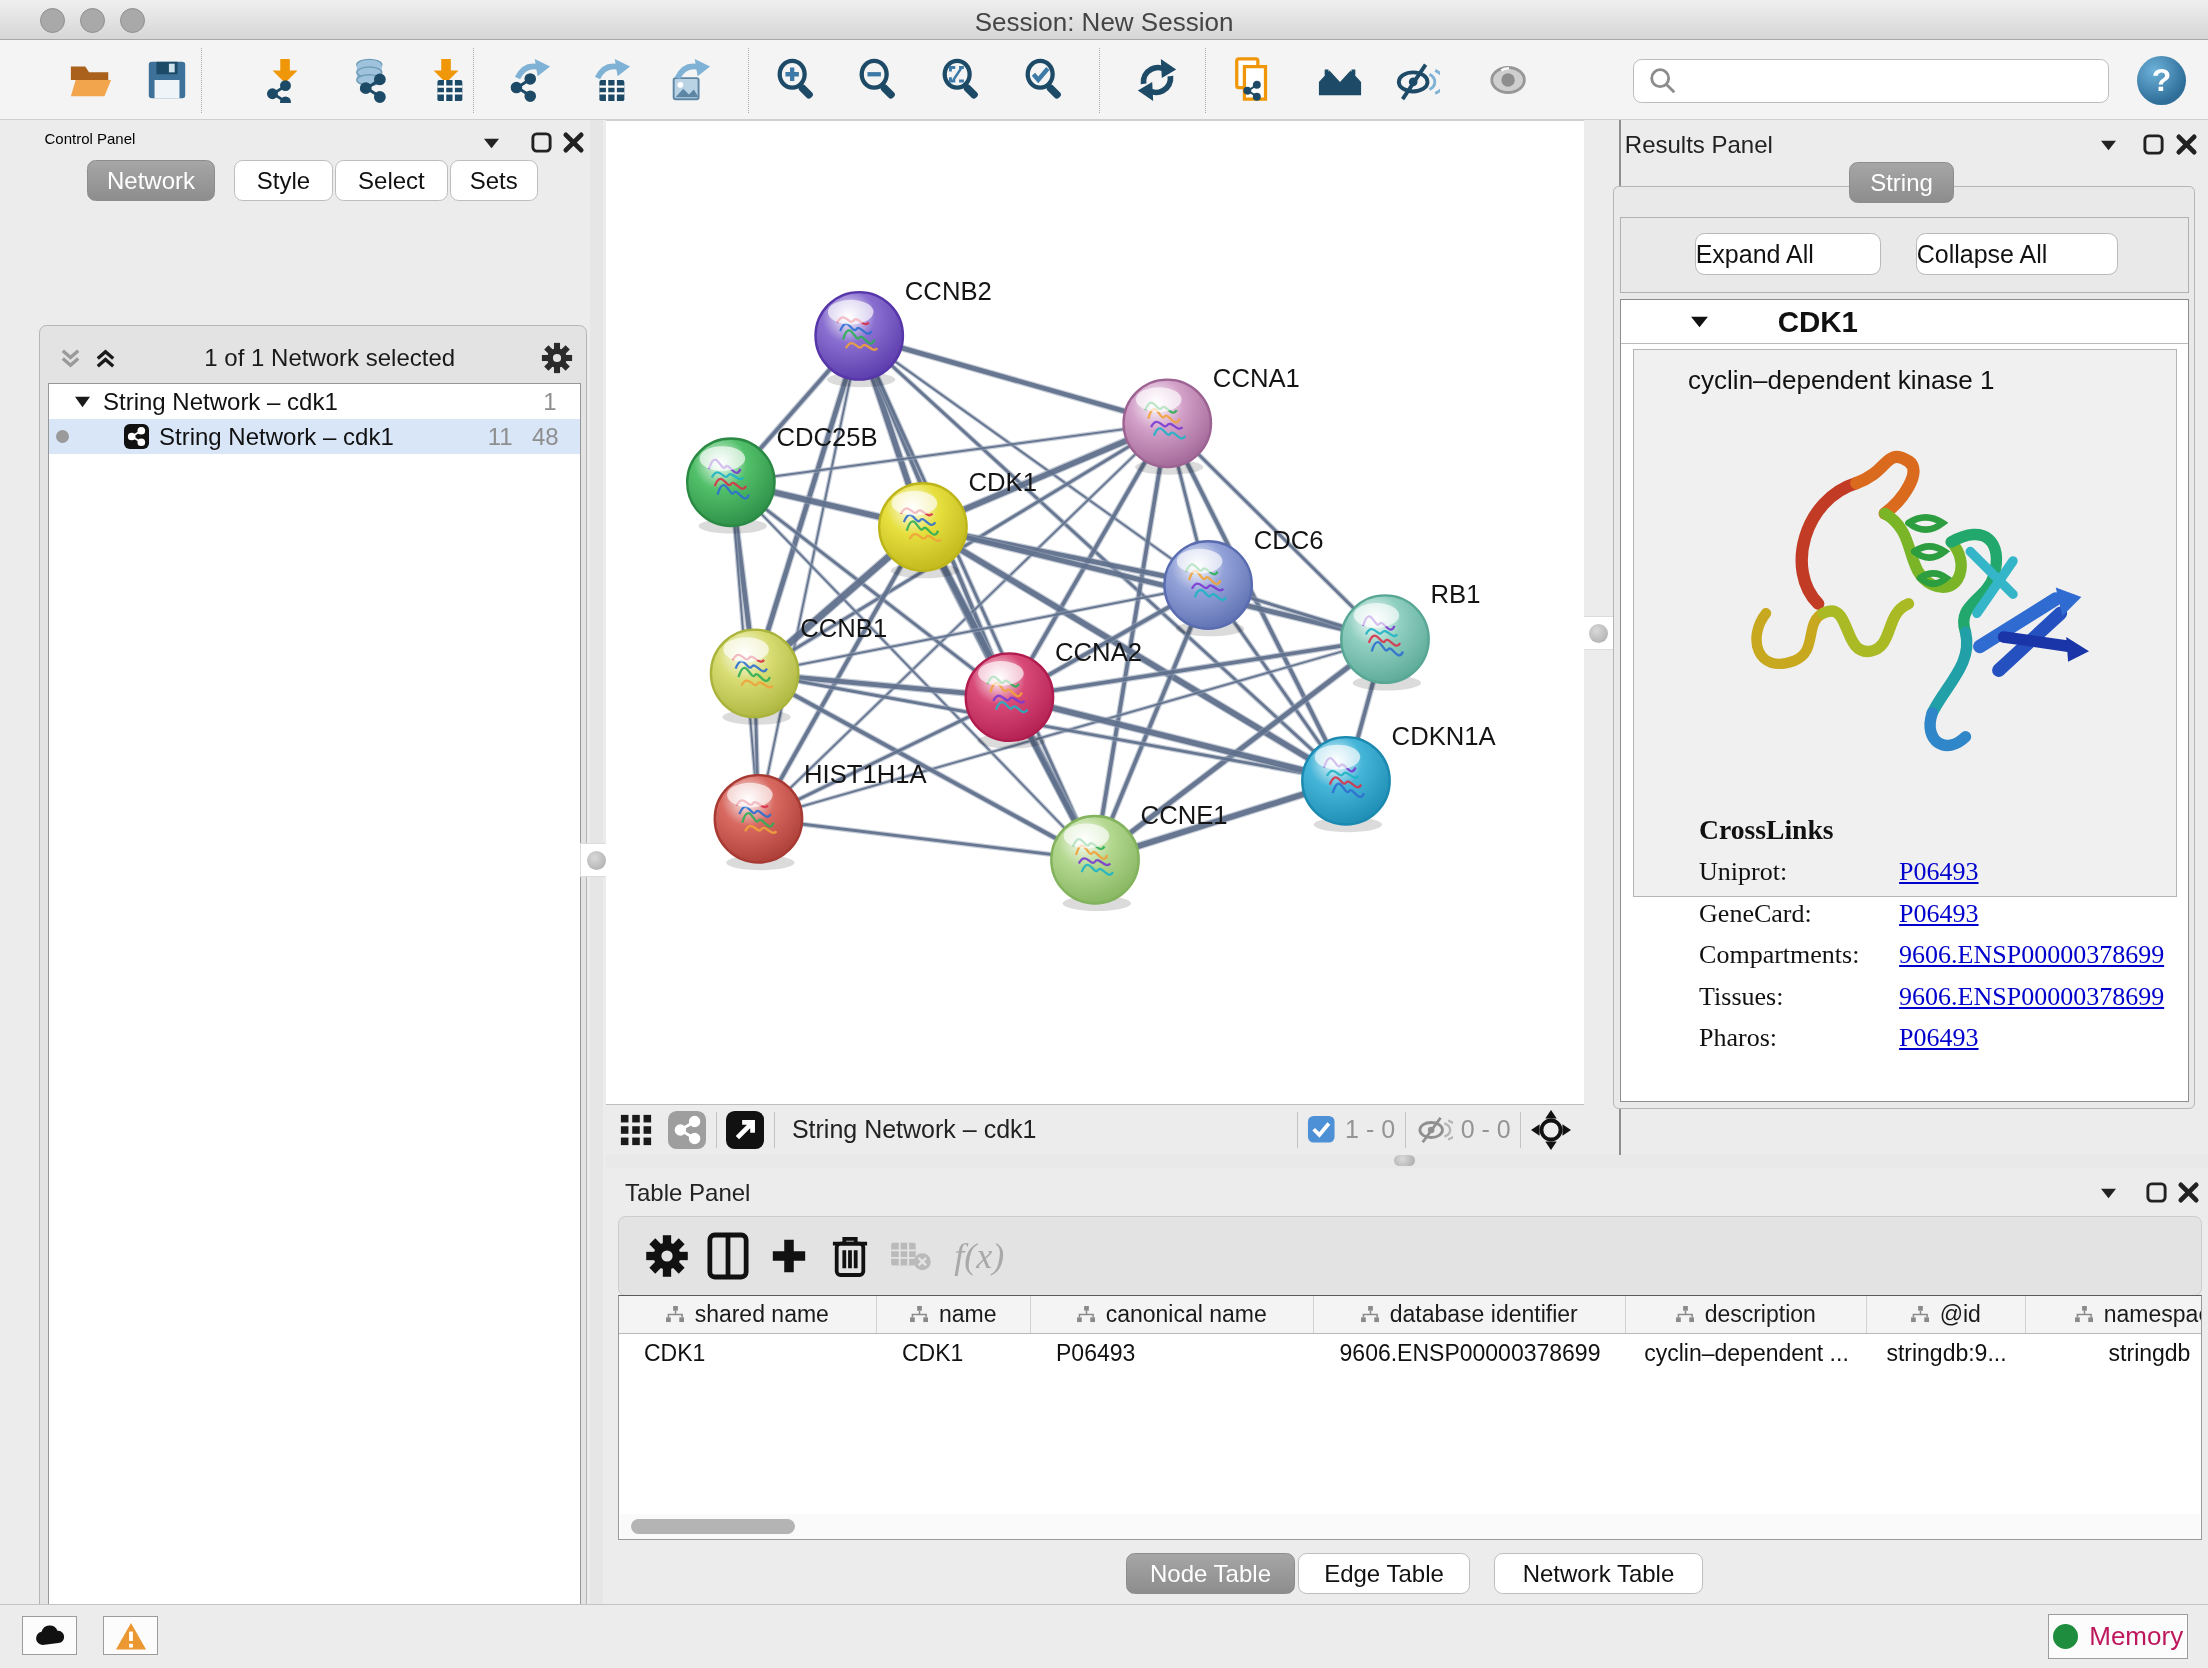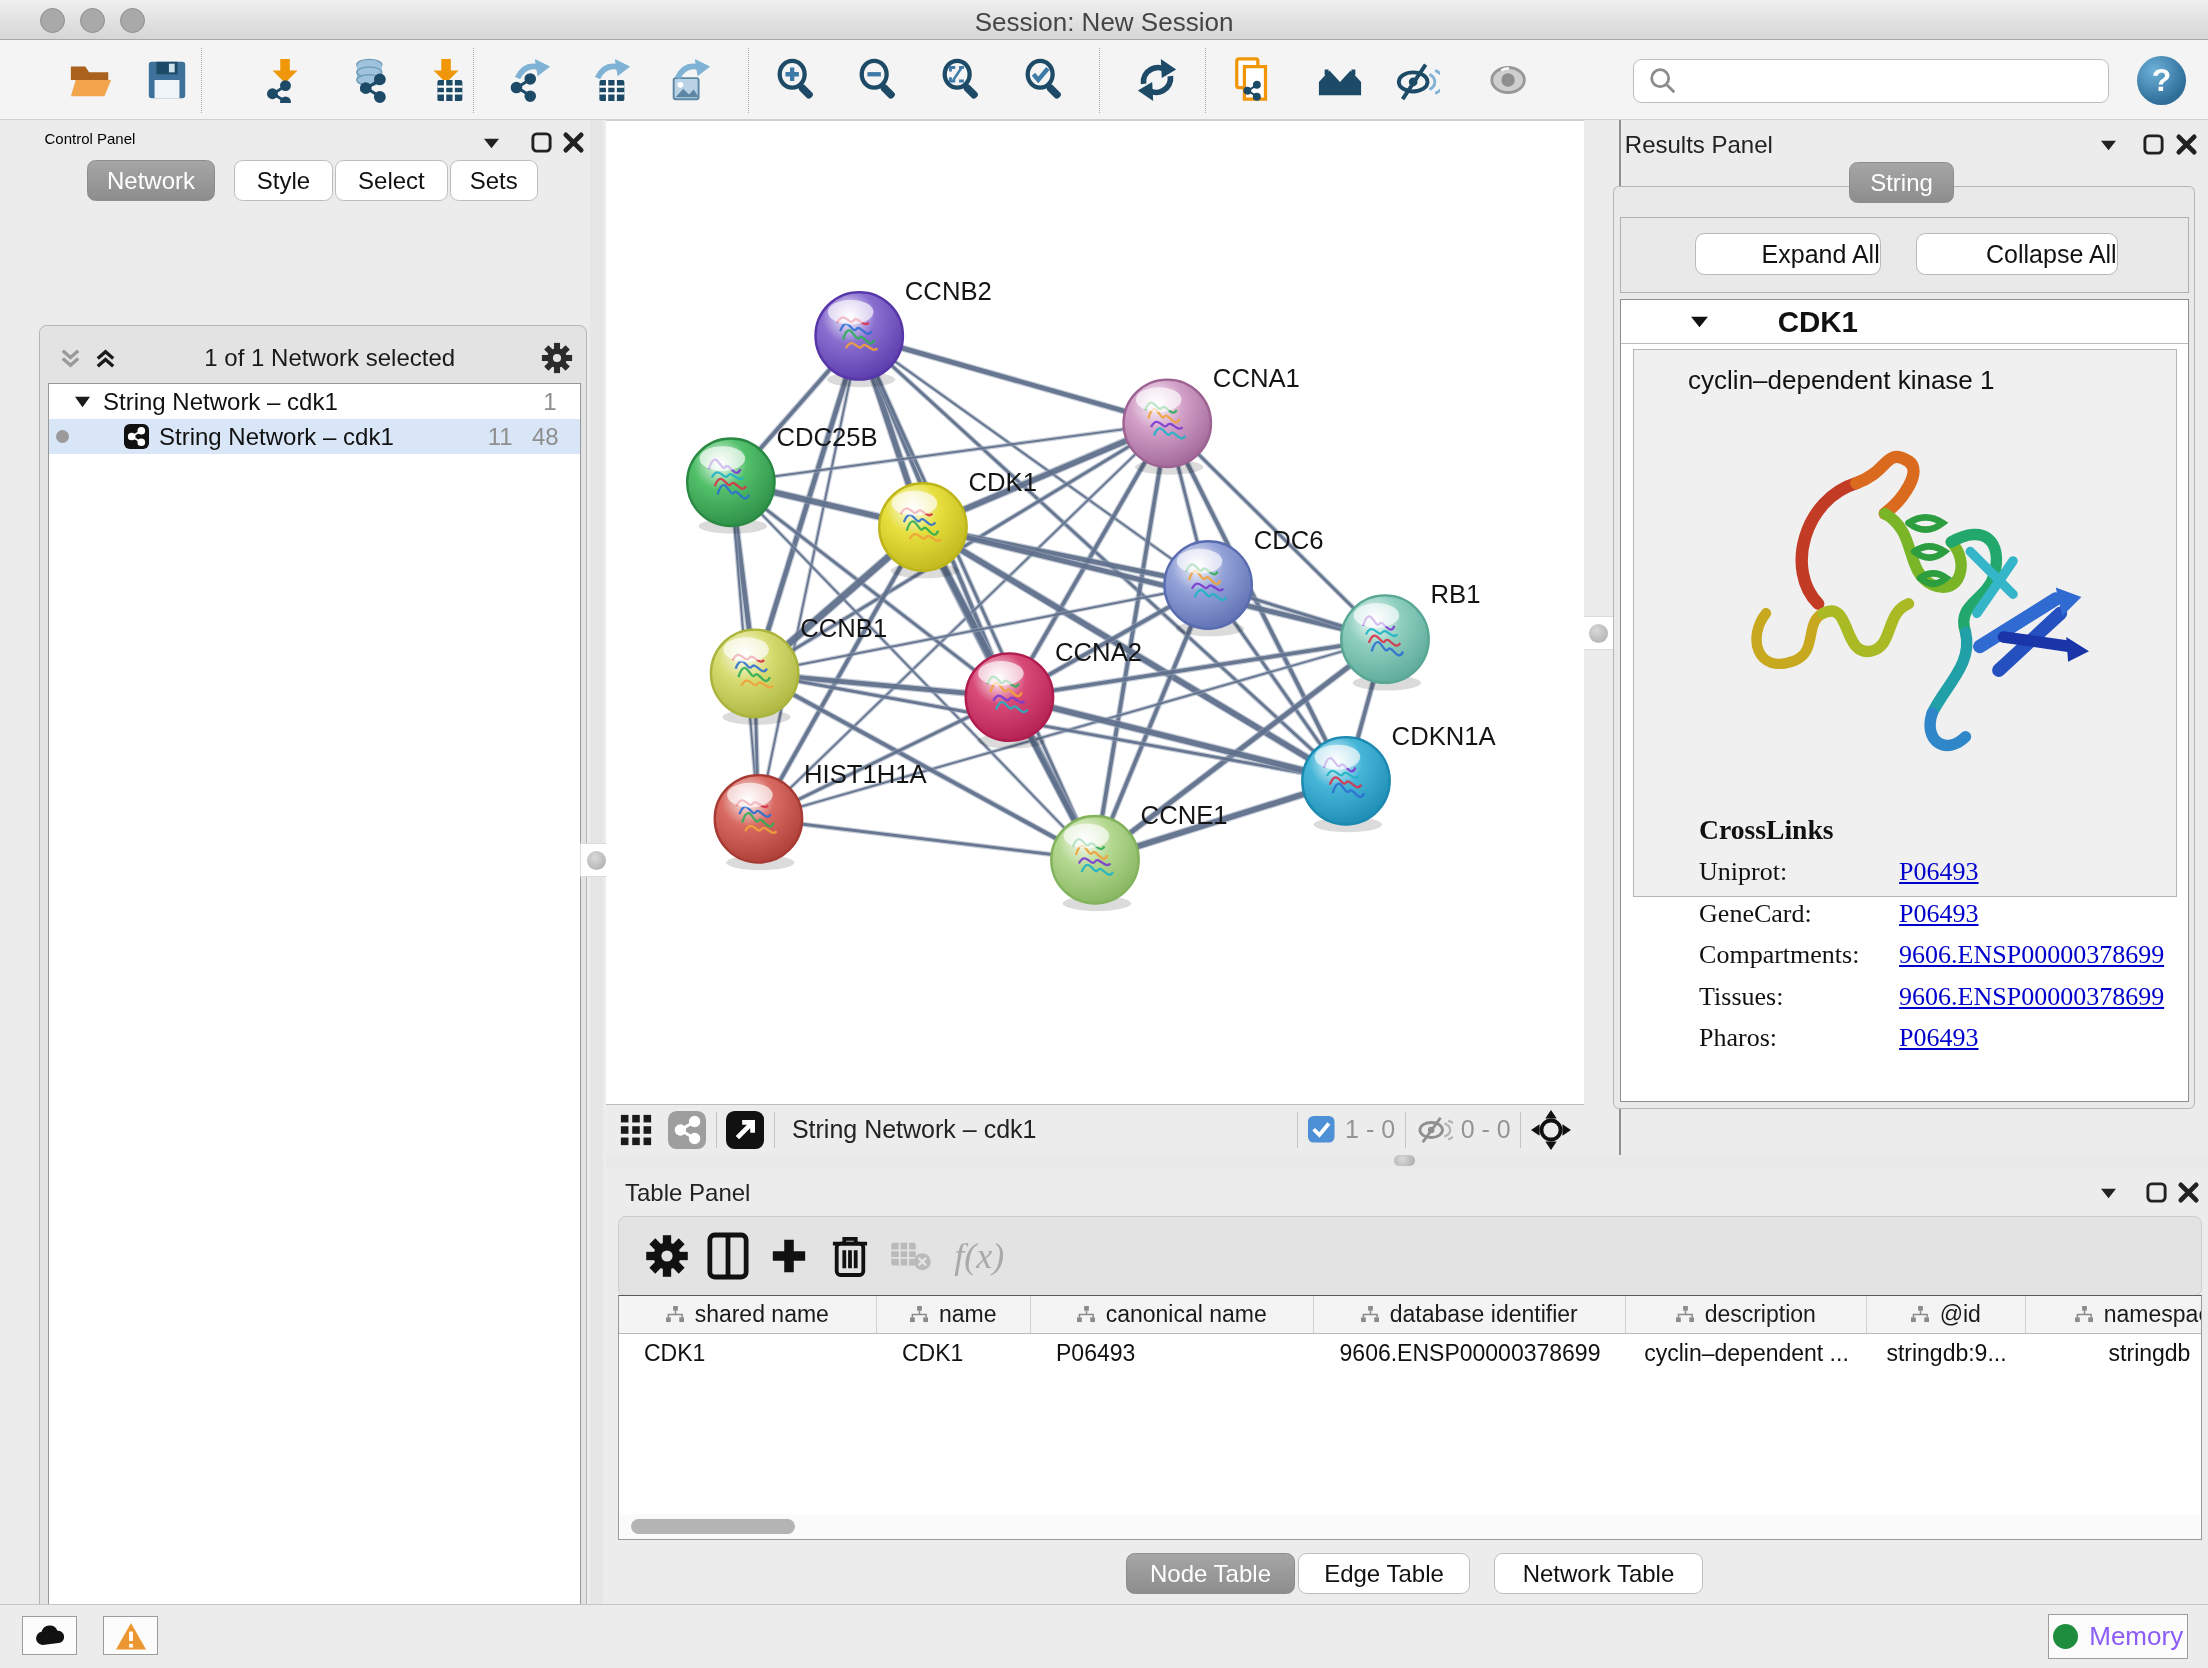--- a/index.html
+++ b/index.html
@@ -59,21 +59,21 @@
   .knob-btn { position:absolute; width:34px; height:34px; background:#fff; border:1px solid #dcdcdc;
     display:flex; align-items:center; justify-content:center; }
   .knob { width:19px; height:19px; border-radius:50%; background:radial-gradient(circle at 40% 35%, #d9d9d9, #a9a9a9); }
 
   
   .rp-outer { position:absolute; left:1613px; top:186px; width:582px; height:923px;
     background:#e9e9e9; border:1px solid #b5b5b5; border-radius:5.7px; }
   .rp-btnbox { position:absolute; left:5.7px; top:30px; width:569px; height:76px;
     border:1px solid #b0b0b0; background:#e9e9e9; }
   .rp-btn { position:absolute; top:15px; height:42px; background:#fff; border:1px solid #b9b9b9;
-    border-radius:9.5px; font-size:25px; color:#111; text-align:right; line-height:40px; }
+    border-radius:9.5px; font-size:25px; color:#111; text-align:left; line-height:40px; }
   .rp-cdk { position:absolute; left:5.7px; top:112px; width:569px; height:803px;
     background:#fff; border:1px solid #8d8d8d; }
   .rp-cdk-head { position:absolute; left:0; top:0; width:100%; height:44px; border-bottom:1px solid #bbb;
     display:flex; align-items:center; }
   .rp-inner { position:absolute; left:12.4px; top:49px; width:544px; height:548px;
     background:#f0f0f0; border:1px solid #b5b5b5;padding-left:31px; }
   .serif { font-family:"Liberation Serif", serif; }
   .xl-row { display:flex; font-size:26px; margin:11.4px 0 11.4px 34px; }
   .xl-label { width:200px; color:#111; }
   .xl-link { color:#0000cc; text-decoration:underline; }
@@ -995,20 +995,20 @@
     <span>
       <svg width="32" height="28.5" viewBox="0 0 34 30">
           <polygon points="17,1 33,29 1,29" fill="#eb9732"></polygon>
           <rect x="15" y="10" width="4" height="10" fill="#fff"></rect>
           <rect x="15" y="23" width="4" height="4" fill="#fff"></rect>
         </svg>
       </span>
   </div>
   <div class="st-btn" style="left:2048px;top:8.6px;width:140px;height:45px">
     <span id="mem-dot" style="width: 25px; height: 25px; border-radius: 50%; margin-right: 11.4px; background: rgb(30, 142, 62);"></span>
-    <span style="font-size:26px;color:#8b5cf6">Memory</span>
+    <span style="font-size:26px;color:#be185d">Memory</span>
   </div>
 </div>
 
 <div class="tab bot-tab sel" style="left: 1126px; width: 169px; position: absolute; top: 1553px;">Node Table</div>
 <div class="tab bot-tab" style="left: 1298px; width: 172px; position: absolute; top: 1553px;">Edge Table</div>
 <div class="tab bot-tab" style="left: 1472px; width: 209px; position: absolute; top: 1553px; margin-left: 22px;">Network Table</div>
 
 
 </body></html>

